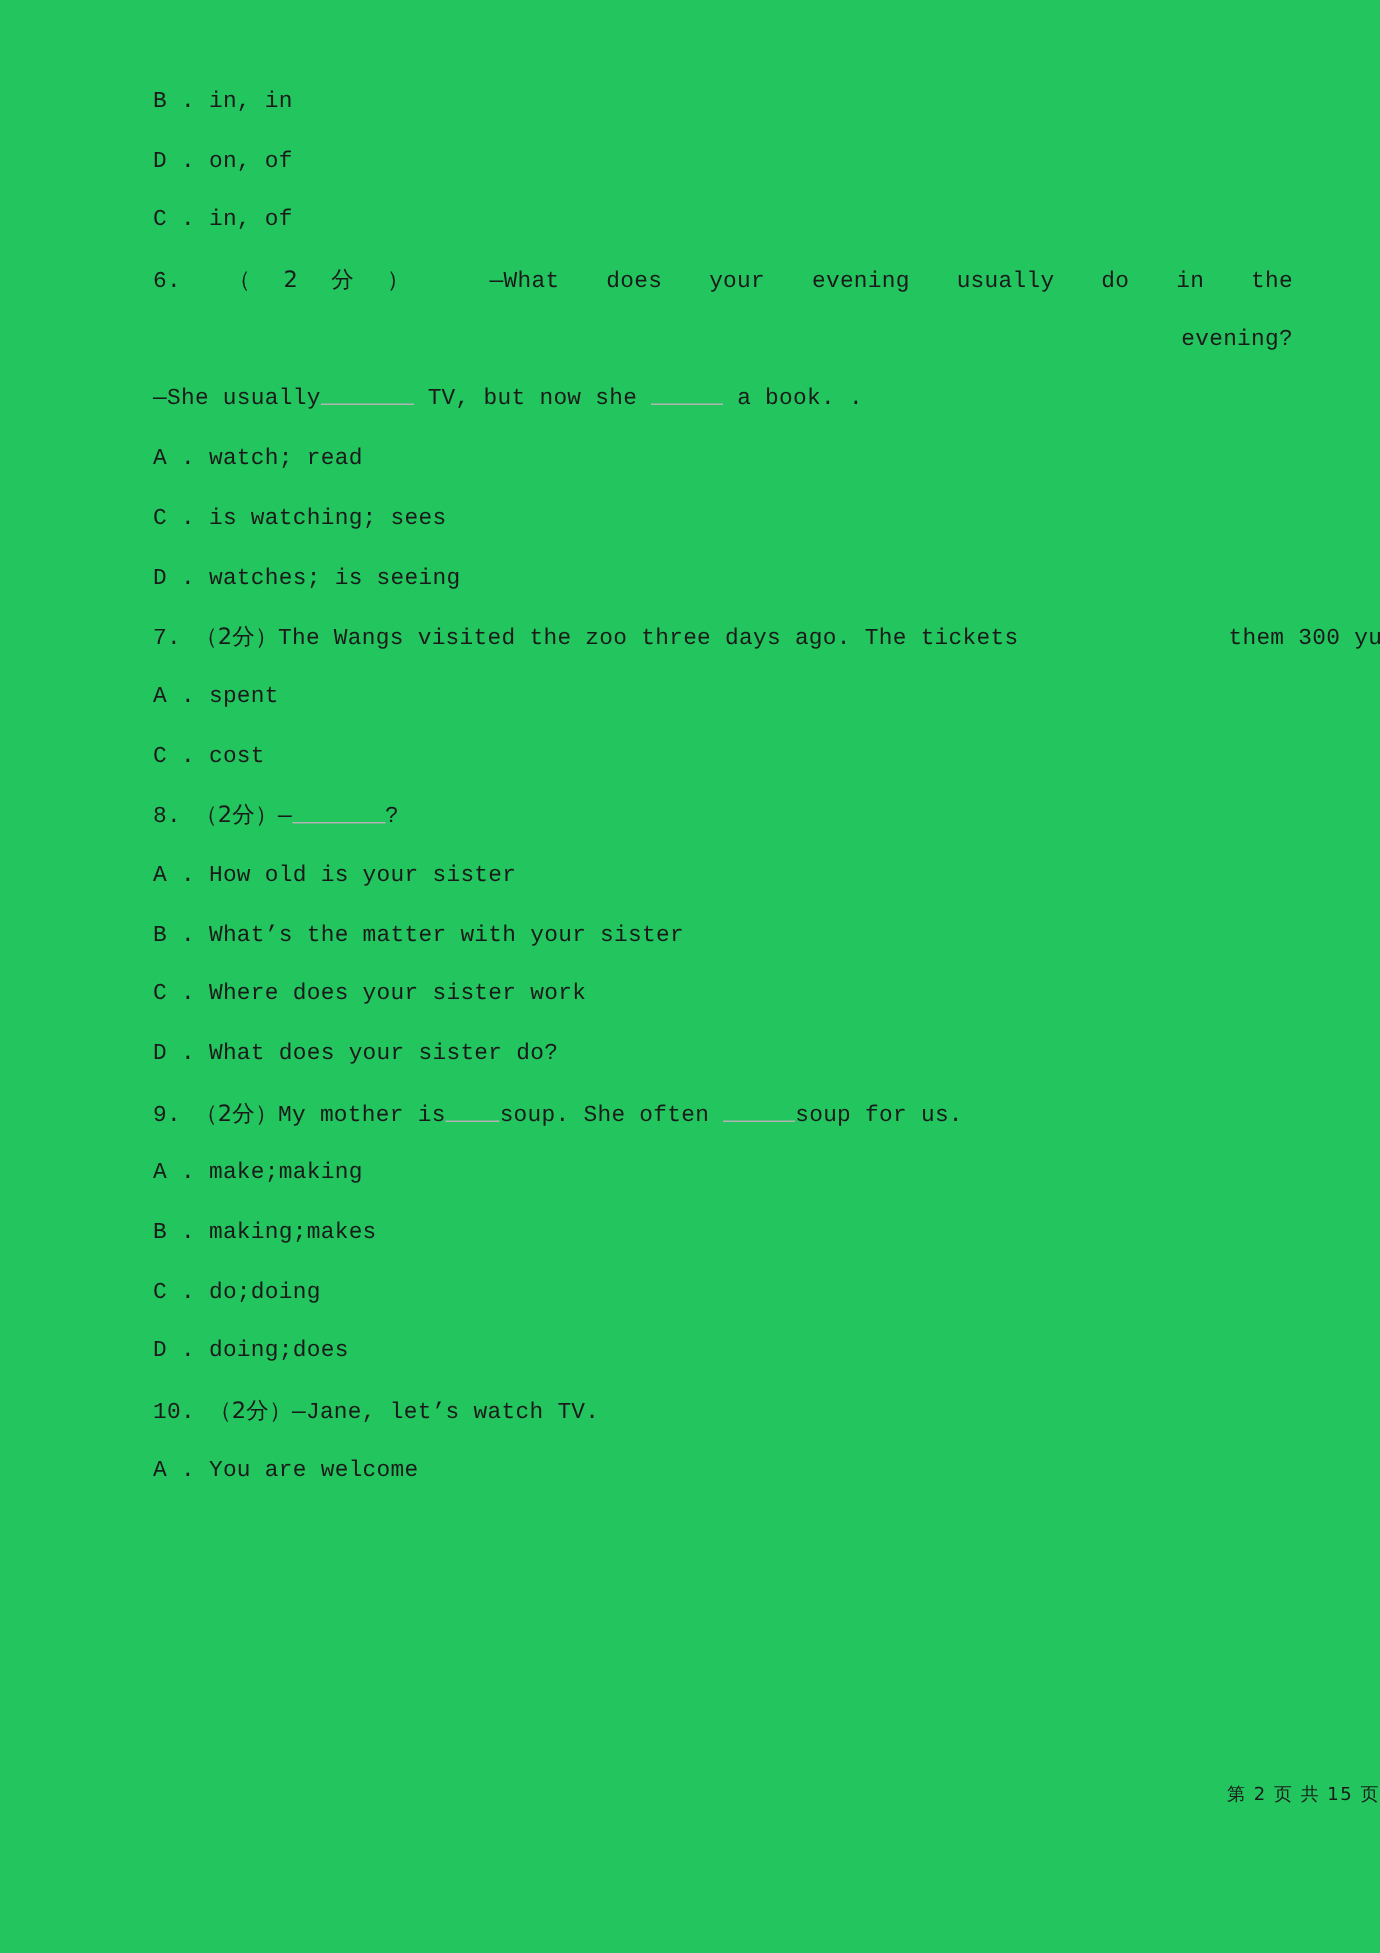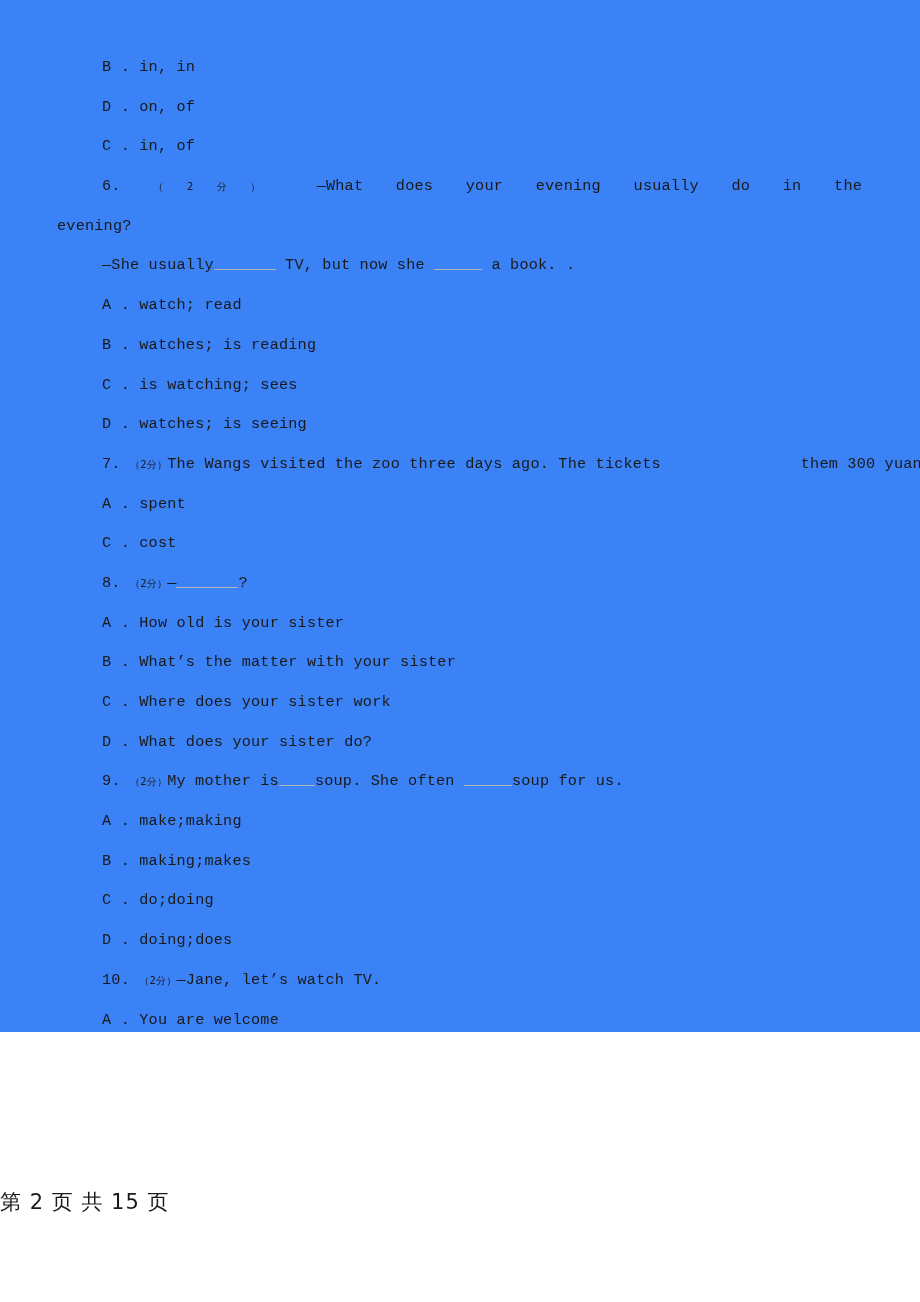--- a/index.html
+++ b/index.html
@@ -14,22 +14,22 @@
     font-family: "Liberation Mono", "DejaVu Sans Mono", monospace;
     color: #000000;
     overflow: hidden;
   }
 
   .page {
     position: absolute;
     left: 0;
     top: 0;
     width: 920px;
-    height: 1032px;
-    background: #3b82f6;
+    height: 1302px;
+    background: #22c55e;
   }
 
   
   .content {
     position: absolute;
     left: 57px;
     top: 48px;
     width: 805px;
   }
 
@@ -51,25 +51,26 @@
   .justified {
     padding-left: 45px;
     white-space: normal;
     text-align: justify;
     text-align-last: justify;
     word-spacing: normal;
   }
   .justified-tail {
     padding-left: 0;
     white-space: pre;
+    text-align: right;
   }
 
   .zh {
     font-family: "DejaVu Sans", "Liberation Sans", sans-serif;
-    font-size: 10px;
+    font-size: 15px;
   }
 
   
   .blank {
     display: inline-block;
     border-bottom: 1.3px solid #b4b4b4;
     vertical-align: baseline;
     height: 14px;
     margin-bottom: -1px;
   }
@@ -81,43 +82,42 @@
   .gap-wide {
     display: inline-block;
     width: 140px;
   }
 
   .footer {
     position: absolute;
     left: 0;
     top: 1188px;
     width: 920px;
-    text-align: left;
+    text-align: right;
     font-family: "DejaVu Sans", "Liberation Sans", sans-serif;
-    font-size: 21px;
+    font-size: 12px;
     color: #1a1a1a;
     letter-spacing: 1px;
     white-space: pre;
   }
 </style>
 </head>
 <body>
 
 <div class="page">
   <div class="content">
 
     <div class="line indent"><span>B .</span> <span>in, in</span></div>
     <div class="line indent"><span>D .</span> <span>on, of</span></div>
     <div class="line indent"><span>C .</span> <span>in, of</span></div>
 
     <div class="line justified"><span>6.</span> <span class="zh">（2分）</span> <span>—What does your evening usually do in the</span></div>
     <div class="line justified-tail">evening?</div>
     <div class="line indent"><span>—She usually</span><span class="blank blank-lg"></span><span> TV, but now she </span><span class="blank blank-md"></span><span> a book. .</span></div>
     <div class="line indent"><span>A .</span> <span>watch; read</span></div>
-    <div class="line indent"><span>B .</span> <span>watches; is reading</span></div>
     <div class="line indent"><span>C .</span> <span>is watching; sees</span></div>
     <div class="line indent"><span>D .</span> <span>watches; is seeing</span></div>
 
     <div class="line indent"><span>7.</span> <span class="zh">（2分）</span><span>The Wangs visited the zoo three days ago. The tickets</span><span class="gap-wide"></span><span>them 300 yuan.</span></div>
     <div class="line indent"><span>A .</span> <span>spent</span></div>
     <div class="line indent"><span>C .</span> <span>cost</span></div>
 
     <div class="line indent"><span>8.</span> <span class="zh">（2分）</span><span>—</span><span class="blank blank-lg"></span><span>?</span></div>
     <div class="line indent"><span>A .</span> <span>How old is your sister</span></div>
     <div class="line indent"><span>B .</span> <span>What’s the matter with your sister</span></div>

